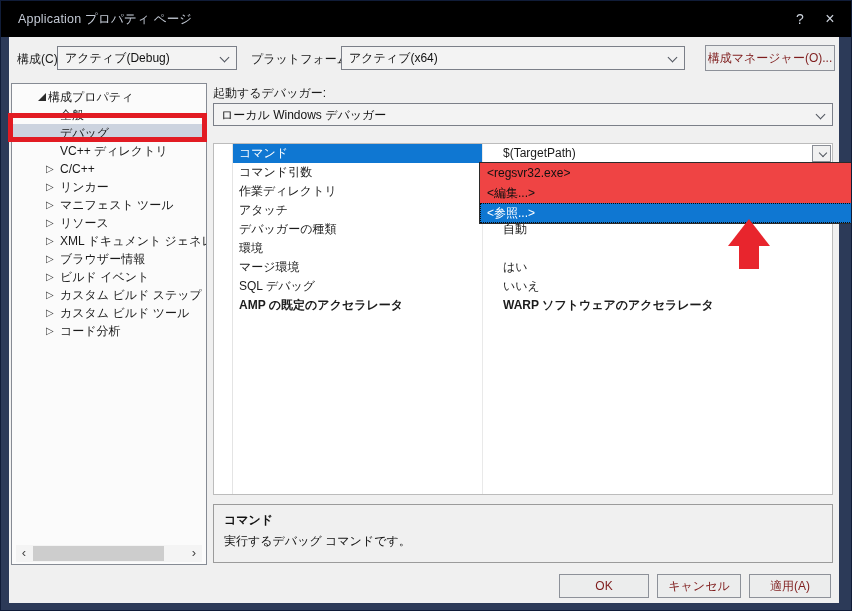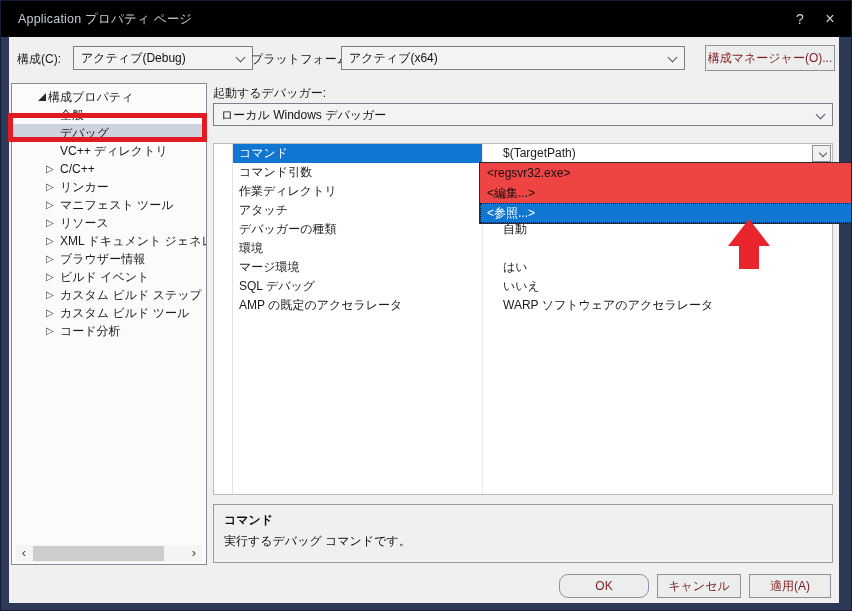--- a/index.html
+++ b/index.html
@@ -65,21 +65,21 @@
   .dd-item { height:20px; line-height:20px; font-size:12px; color:#111; padding-left:7px; white-space:nowrap; }
   .dd-item.selected { background:#0f77d2; color:#fff; outline:1px dotted #0a0a0a; outline-offset:-1px; }
 
   
   .descbox { position:absolute; left:204px; top:467px; width:620px; height:59px; background:#f0f0f0;
              border:1px solid #9b9b9b; padding:7px 10px; }
   .desc-title { font-size:12px; font-weight:bold; color:#111; margin-bottom:4px; }
   .desc-text { font-size:12px; color:#111; }
 
   
-  .btn-ok { right:190px; top:537px; width:90px; height:24px; line-height:22px;border-radius:9px; }
+  .btn-ok { right:190px; top:537px; width:90px; height:24px; line-height:22px; }
   .btn-cancel { right:98px; top:537px; width:84px; height:24px; line-height:22px; }
   .btn-apply { right:8px; top:537px; width:82px; height:24px; line-height:22px; }
 
   
   .anno-box { position:absolute; left:7px; top:112px; width:199px; height:29px;
               border:5px solid #e21b23; z-index:8; pointer-events:none; }
   .anno-arrow-head { position:absolute; left:727px; top:218px; width:0; height:0; z-index:9;
               border-left:21px solid transparent; border-right:21px solid transparent;
               border-bottom:27px solid #e8252d; pointer-events:none; }
   .anno-arrow-stem { position:absolute; left:738px; top:244px; width:20px; height:24px;
@@ -92,21 +92,21 @@
 
   <div class="titlebar">
     <span class="title-text">Application プロパティ ページ</span>
     <span class="cap-btn cap-help">?</span>
     <span class="cap-btn cap-close">×</span>
   </div>
 
   <div class="client">
 
     <span class="lbl" style="left:8px; top:14px;">構成(C):</span>
-    <div class="combo" style="left:64px; top:9px; width:180px; height:24px;">
+    <div class="combo" style="left:48px; top:9px; width:180px; height:24px;">
       <span>アクティブ(Debug)</span>
       <span class="chev"></span>
     </div>
     <span class="lbl" style="left:242px; top:14px;">プラットフォーム(P):</span>
     <div class="combo" style="left:332px; top:9px; width:344px; height:24px;">
       <span>アクティブ(x64)</span>
       <span class="chev"></span>
     </div>
     <button class="pushbtn" style="right:4px; top:8px; width:130px; height:26px;">構成マネージャー(O)...</button>
 
@@ -209,21 +209,21 @@
         <span class="val"></span>
       </div>
       <div class="grow" style="top:114px;">
         <span class="name">マージ環境</span>
         <span class="val">はい</span>
       </div>
       <div class="grow" style="top:133px;">
         <span class="name">SQL デバッグ</span>
         <span class="val">いいえ</span>
       </div>
-      <div class="grow" style="top:152px;">
+      <div class="grow" style="top:152px;font-weight:bold;">
         <span class="name">AMP の既定のアクセラレータ</span>
         <span class="val">WARP ソフトウェアのアクセラレータ</span>
       </div>
     </div>
 
     <div class="dropdown">
       <div class="dd-item">&lt;regsvr32.exe&gt;</div>
       <div class="dd-item">&lt;編集...&gt;</div>
       <div class="dd-item selected">&lt;参照...&gt;</div>
     </div>

